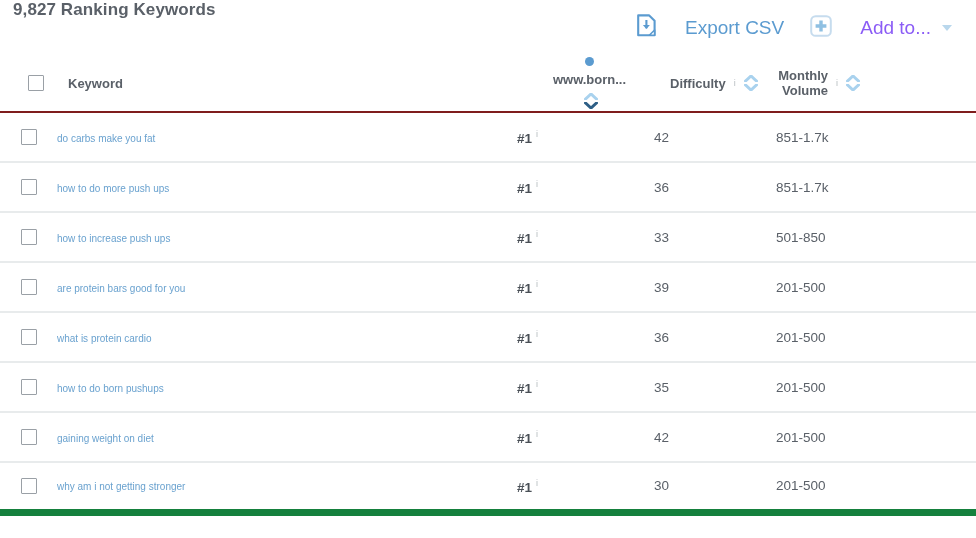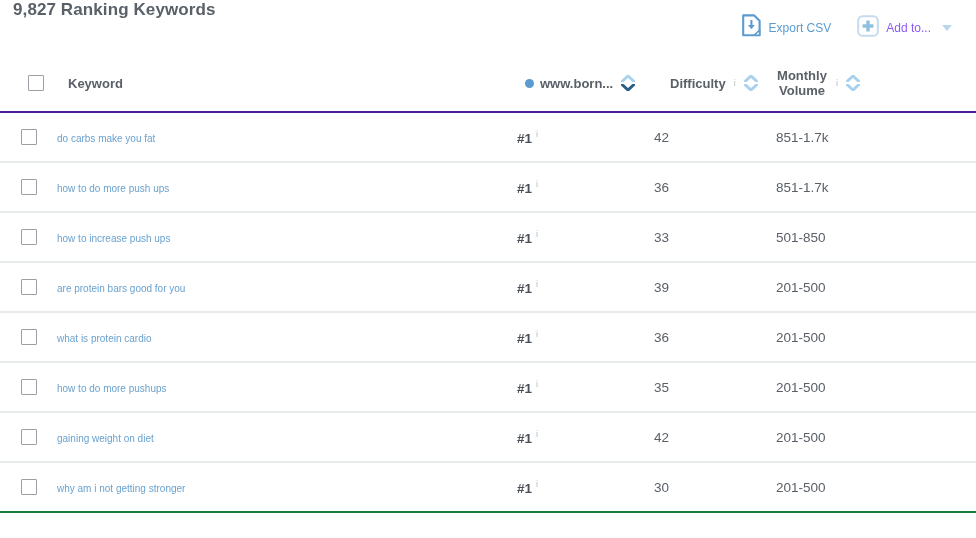--- a/index.html
+++ b/index.html
@@ -39,22 +39,23 @@
     gap: 26px;
   }
   .action {
     display: flex;
     align-items: center;
     gap: 7px;
     cursor: pointer;
     white-space: nowrap;
   }
   .action-label {
-    font-size: 12px;
+    font-size: 19px;
     color: #5b9bd0;
+    margin-left: 21px;
   }
   .action.disabled .action-label { color: #8b5cf6; }
   .caret-down {
     width: 0; height: 0;
     border-left: 5px solid transparent;
     border-right: 5px solid transparent;
     border-top: 6px solid #b9d7ec;
     margin-left: 4px;
   }
   .icon-csv { display: block; }
@@ -72,34 +73,34 @@
   .tbl colgroup .c-diff  { width: 122px; }
   .tbl colgroup .c-vol   { width: 200px; }
 
   .tbl thead th {
     padding: 0;
     height: 57px;
     vertical-align: middle;
     font-weight: bold;
     font-size: 13px;
     color: #5a6068;
-    text-align: center;
-    border-bottom: 2px solid #4c1d95;
+    text-align: right;
+    border-bottom: 2px solid #7f1d1d;
     background: #fff;
   }
   .tbl tbody td {
     padding: 0;
     height: 50px;
     vertical-align: middle;
     font-size: 13.5px;
     color: #5a6068;
     border-bottom: 2px solid #e8ebec;
     background: #fff;
   }
-  .tbl tbody tr:last-child td { border-bottom: 2px solid #15803d; }
+  .tbl tbody tr:last-child td { border-bottom: 7px solid #15803d; }
 
   .cell-check { text-align: center; padding-left: 14px; }
   .cell-kw    { padding-left: 11px; }
   .cell-rank  { text-align: left; padding-left: 23px; margin-left: 32px; }
   .cell-diff  { text-align: left; padding-left: 21px; }
   .cell-vol   { text-align: left; padding-left: 0px; margin-left: 24px; }
 
   .checkbox {
     display: inline-block;
     width: 16px; height: 16px;
@@ -133,21 +134,21 @@
   }
 
   
   .th-inner {
     display: flex;
     align-items: center;
     gap: 6px;
   }
   .th-check { justify-content: center; padding-left: 14px; }
   .th-kw    { padding-left: 11px; }
-  .th-rank  { padding-left: 8px; }
+  .th-rank  { padding-left: 8px; flex-direction: column; }
   .th-diff  { padding-left: 16px; }
   .th-vol   { padding-left: 0px; }
 
   .dot-blue {
     width: 9px; height: 9px;
     border-radius: 50%;
     background: #5b9bd0;
     flex: none;
   }
   .th-text { white-space: nowrap; }
@@ -312,21 +313,21 @@
         </tr>
         <tr>
           <td class="cell-check"><span class="checkbox"></span></td>
           <td class="cell-kw"><a class="kw-link">what is protein cardio</a></td>
           <td class="cell-rank"><span class="rank-val">#1</span><span class="sup-i">i</span></td>
           <td class="cell-diff">36</td>
           <td class="cell-vol">201-500</td>
         </tr>
         <tr>
           <td class="cell-check"><span class="checkbox"></span></td>
-          <td class="cell-kw"><a class="kw-link">how to do more pushups</a></td>
+          <td class="cell-kw"><a class="kw-link">how to do born pushups</a></td>
           <td class="cell-rank"><span class="rank-val">#1</span><span class="sup-i">i</span></td>
           <td class="cell-diff">35</td>
           <td class="cell-vol">201-500</td>
         </tr>
         <tr>
           <td class="cell-check"><span class="checkbox"></span></td>
           <td class="cell-kw"><a class="kw-link">gaining weight on diet</a></td>
           <td class="cell-rank"><span class="rank-val">#1</span><span class="sup-i">i</span></td>
           <td class="cell-diff">42</td>
           <td class="cell-vol">201-500</td>

